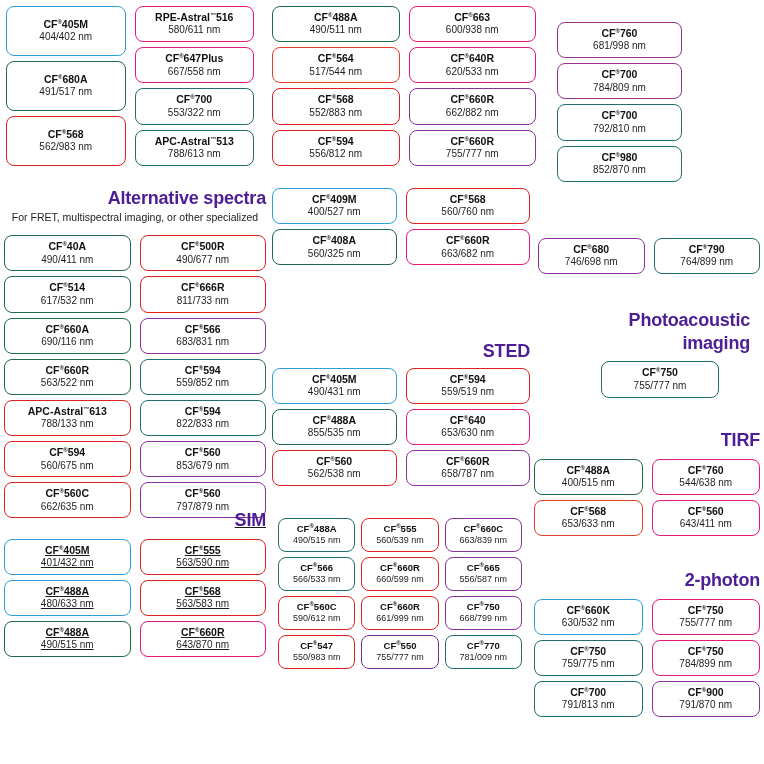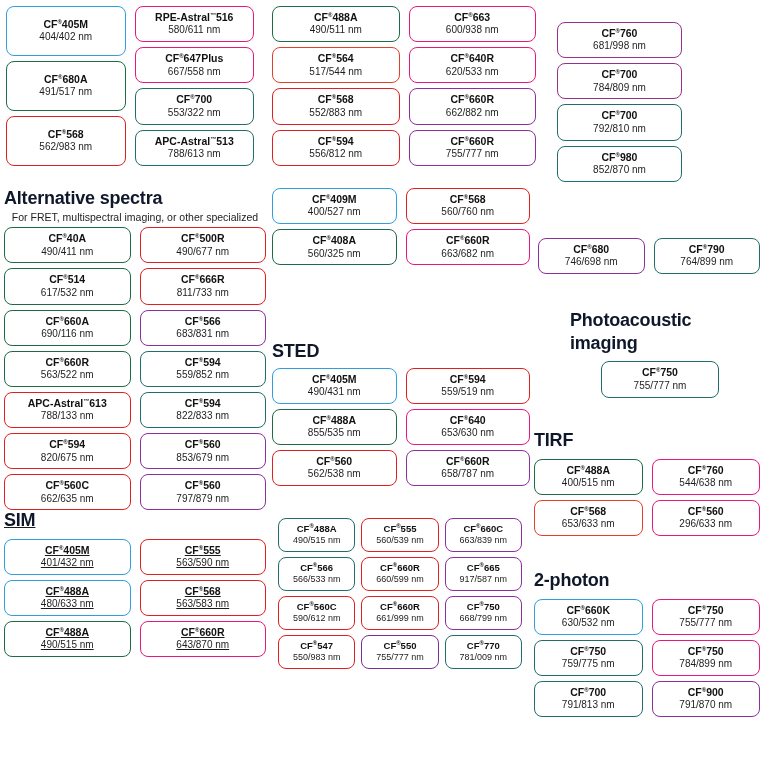--- a/index.html
+++ b/index.html
@@ -20,36 +20,36 @@
     width: 764px;
     height: 764px;
   }
 
   
   .col {
     position: absolute;
     box-sizing: border-box;
   }
   .section-title {
-    text-align: left;
+    text-align: right;
     font-weight: bold;
     font-size: 17px;
-    color: #0f172a;
+    color: #4c1d95;
     letter-spacing: -0.2px;
     margin: 0 0 2px 0;
     line-height: 1.15;
   }
   .section-title.big {
     font-size: 18px;
   }
   .section-sub {
     text-align: center;
     font-size: 10.5px;
     color: #222222;
-    margin: 0 0 4px 0;
+    margin: 0 0 12px 0;
     line-height: 1.2;
   }
 
   
   .dye-grid {
     display: grid;
     gap: 5px 9px;
   }
   .g1 { grid-template-columns: 1fr; }
   .g2 { grid-template-columns: 1fr 1fr; }
@@ -223,21 +223,21 @@
           <div class="dye c-green">
             <div class="nm-name">CF<sup>®</sup>660R</div>
             <div class="nm-val">563/522 nm</div>
           </div>
           <div class="dye c-red">
             <div class="nm-name">APC-Astral<sup>™</sup>613</div>
             <div class="nm-val">788/133 nm</div>
           </div>
           <div class="dye c-red">
             <div class="nm-name">CF<sup>®</sup>594</div>
-            <div class="nm-val">820/675 nm</div>
+            <div class="nm-val">560/675 nm</div>
           </div>
           <div class="dye c-red">
             <div class="nm-name">CF<sup>®</sup>560C</div>
             <div class="nm-val">662/635 nm</div>
           </div>
         </div>
       <div style="display: grid; grid-template-columns: 1fr; gap: 5px;">
           <div class="dye c-red">
             <div class="nm-name">CF<sup>®</sup>500R</div>
             <div class="nm-val">490/677 nm</div>
@@ -366,21 +366,21 @@
             <div class="nm-val">653/633 nm</div>
           </div>
         </div>
       <div style="display: grid; grid-template-columns: 1fr; gap: 5px;">
           <div class="dye c-magenta">
             <div class="nm-name">CF<sup>®</sup>760</div>
             <div class="nm-val">544/638 nm</div>
           </div>
           <div class="dye c-magenta">
             <div class="nm-name">CF<sup>®</sup>560</div>
-            <div class="nm-val">296/633 nm</div>
+            <div class="nm-val">643/411 nm</div>
           </div>
         </div>
     </div>
   </div>
 
   <div class="col" style="left:534px; top:570px; width:226px;">
     <div class="section-title big">2-photon</div>
     <div class="dye-grid g2" style="margin-top:8px;">
       <div style="display: grid; grid-template-columns: 1fr; gap: 5px;">
           <div class="dye c-blue">
@@ -485,21 +485,21 @@
             <div class="nm-val">755/777 nm</div>
           </div>
         </div>
       <div style="display: grid; grid-template-columns: 1fr; gap: 5px;">
           <div class="dye c-purple small">
             <div class="nm-name">CF<sup>®</sup>660C</div>
             <div class="nm-val">663/839 nm</div>
           </div>
           <div class="dye c-purple small">
             <div class="nm-name">CF<sup>®</sup>665</div>
-            <div class="nm-val">917/587 nm</div>
+            <div class="nm-val">556/587 nm</div>
           </div>
           <div class="dye c-purple small">
             <div class="nm-name">CF<sup>®</sup>750</div>
             <div class="nm-val">668/799 nm</div>
           </div>
           <div class="dye c-teal small">
             <div class="nm-name">CF<sup>®</sup>770</div>
             <div class="nm-val">781/009 nm</div>
           </div>
         </div>

